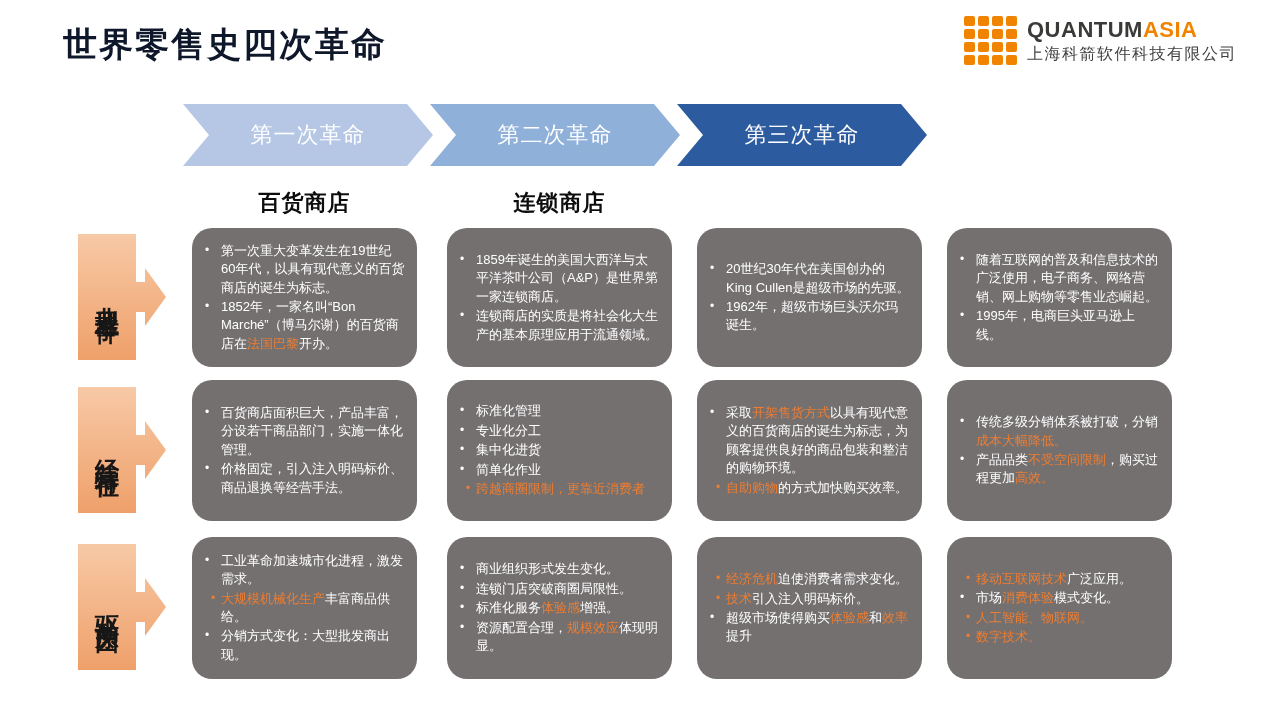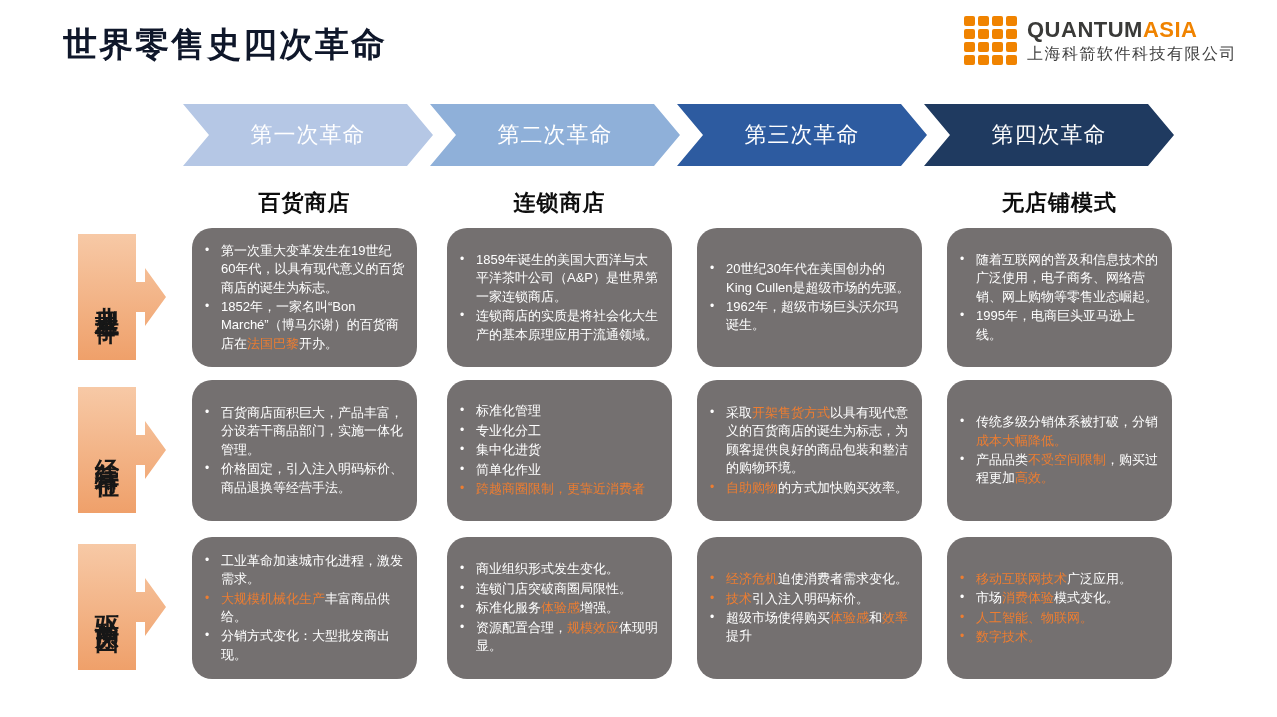--- a/index.html
+++ b/index.html
@@ -47,21 +47,21 @@
   
   .cell{
     position:absolute; background:var(--cellbg); border-radius:20px;
     display:flex; flex-direction:column; justify-content:center;
     padding:8px 12px 8px 13px; box-sizing:border-box;
   }
   .bullets{margin:0; padding:0; list-style:none;}
   .bullets li{display:flex; margin:1px 0; color:#ffffff; font-size:13px; line-height:1.42;}
   .dot{flex:none; width:16px; font-size:12px; text-align:left;}
   .txt{flex:1;}
-  .hl{color:var(--hl);}
+  .hl{color:var(--hl);text-align:center;}
 </style>
 </head>
 <body>
 
 <div class="slide">
 
   <div class="title">世界零售史四次革命</div>
 
   <div class="logo">
     <div class="logo-mark">
@@ -92,27 +92,23 @@
 
   <div class="stage" style="left: 183px; background: rgb(181, 199, 229); justify-content: center;">
       <span>第一次革命</span>
     </div>
   <div class="stage" style="left: 430px; background: rgb(143, 176, 217);">
       <span>第二次革命</span>
     </div>
   <div class="stage" style="left: 677px; background: rgb(45, 91, 160);">
       <span>第三次革命</span>
     </div>
-  <div class="stage" style="left: 924px; background: rgb(31, 58, 96);">
-      <span>第四次革命</span>
-    </div>
 
   <div class="colhead" style="left:447px">连锁商店</div>
   <div class="colhead" style="left:192px">百货商店</div>
-  <div class="colhead" style="left:947px">无店铺模式</div>
 
   <div class="rowlabel" style="top:234px">
       <span>典型事件</span>
     </div>
   <div class="rowlabel" style="top:387px">
       <span>经营特征</span>
     </div>
   <div class="rowlabel" style="top:544px">
       <span>驱动原因</span>
     </div>

